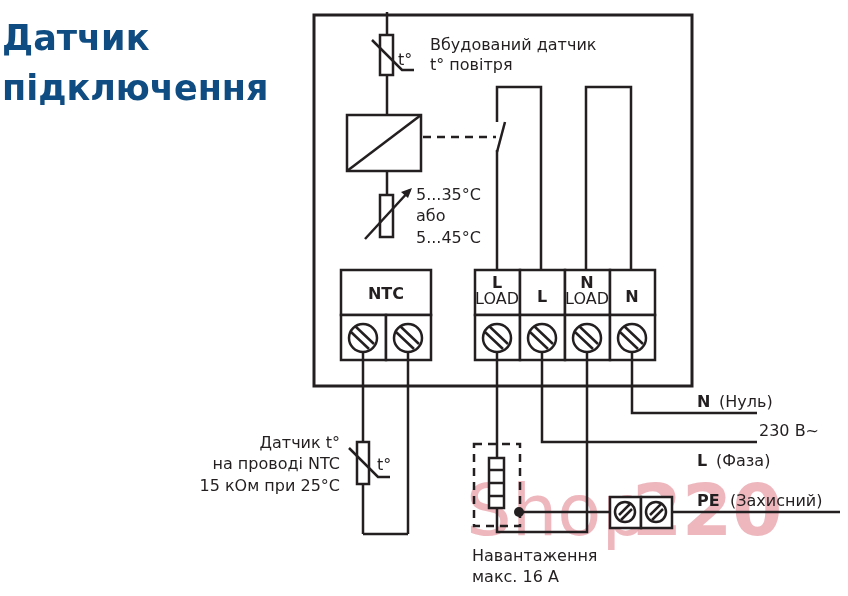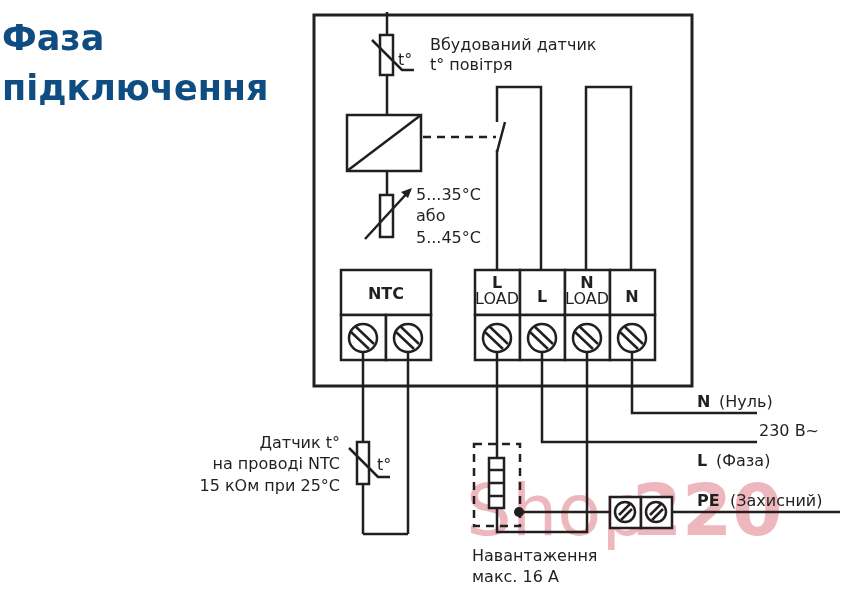--- a/index.html
+++ b/index.html
@@ -13,21 +13,21 @@
   .dash { stroke:#231f20; stroke-width:2.5; fill:none; stroke-dasharray:8 6; }
   .box { fill:#ffffff; stroke:#231f20; stroke-width:2.5; }
   .txt { font-family:"DejaVu Sans", sans-serif; fill:#231f20; font-size:16px; }
   .bold { font-weight:bold; }
   .wm { font-family:"DejaVu Sans", sans-serif; font-size:72px; fill:#e8a0a8; opacity:0.75; }
   .wm2 { font-family:"DejaVu Sans", sans-serif; font-size:72px; font-weight:bold; fill:#e8a0a8; opacity:0.75; }
 </style>
 </head>
 <body>
 
-<h1 class="title" id="t1">Фаза</h1>
+<h1 class="title" id="t1">Датчик</h1>
 <h1 class="title" id="t2">підключення</h1>
 
 <svg width="848" height="596" viewBox="0 0 848 596">
 
   <g>
     <text class="wm" x="466" y="535">Shop</text>
     <text class="wm2" x="632" y="535">220</text>
   </g>
 
   <rect class="ln" x="314" y="15" width="378" height="371"></rect>

